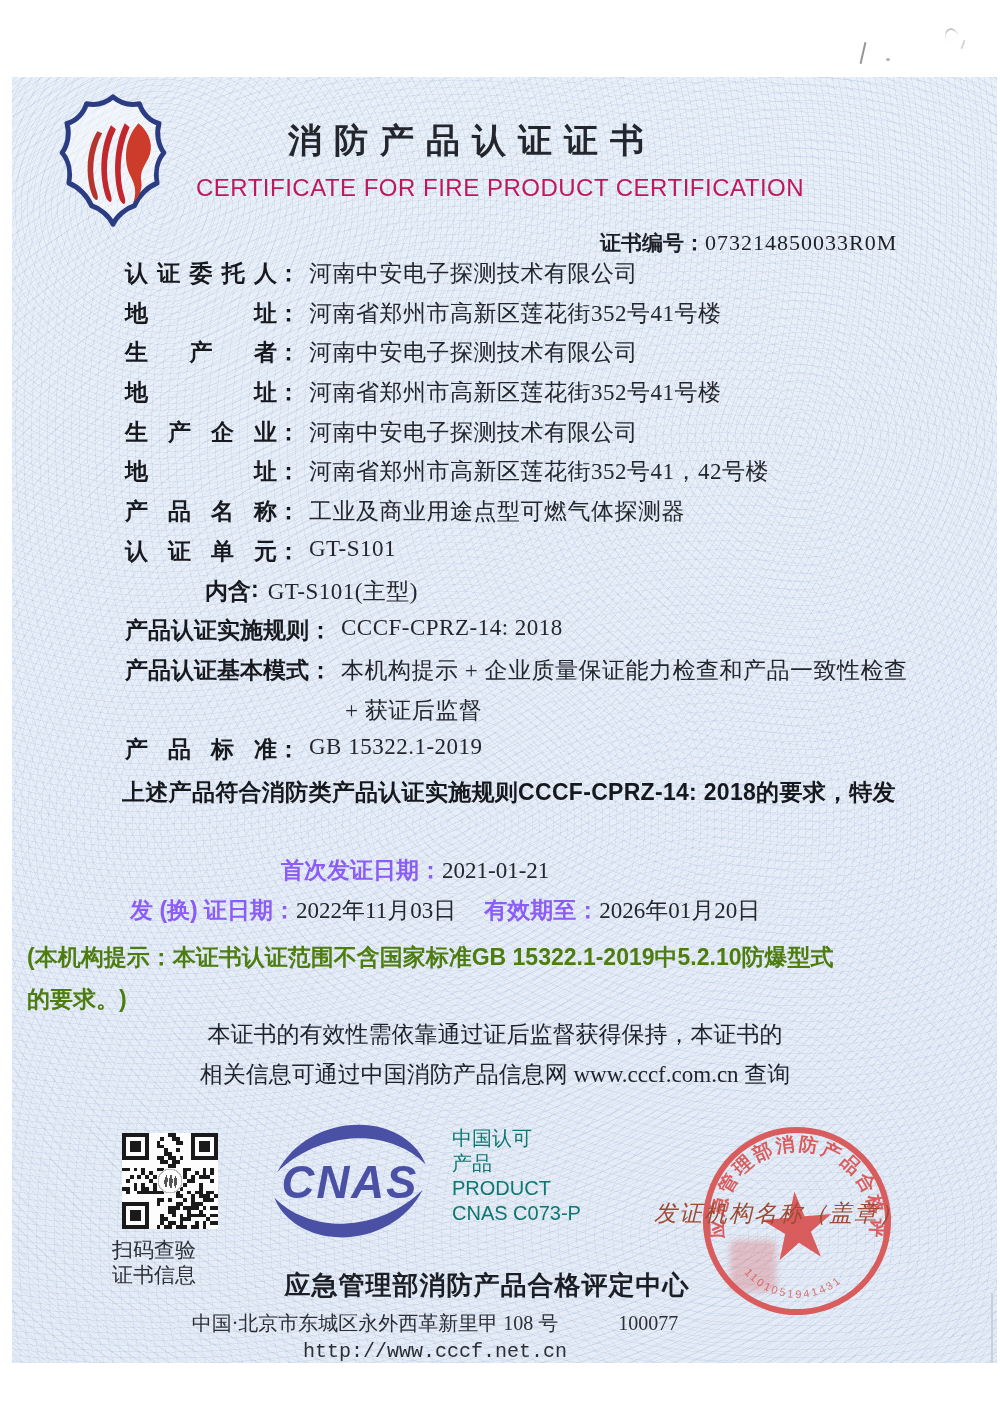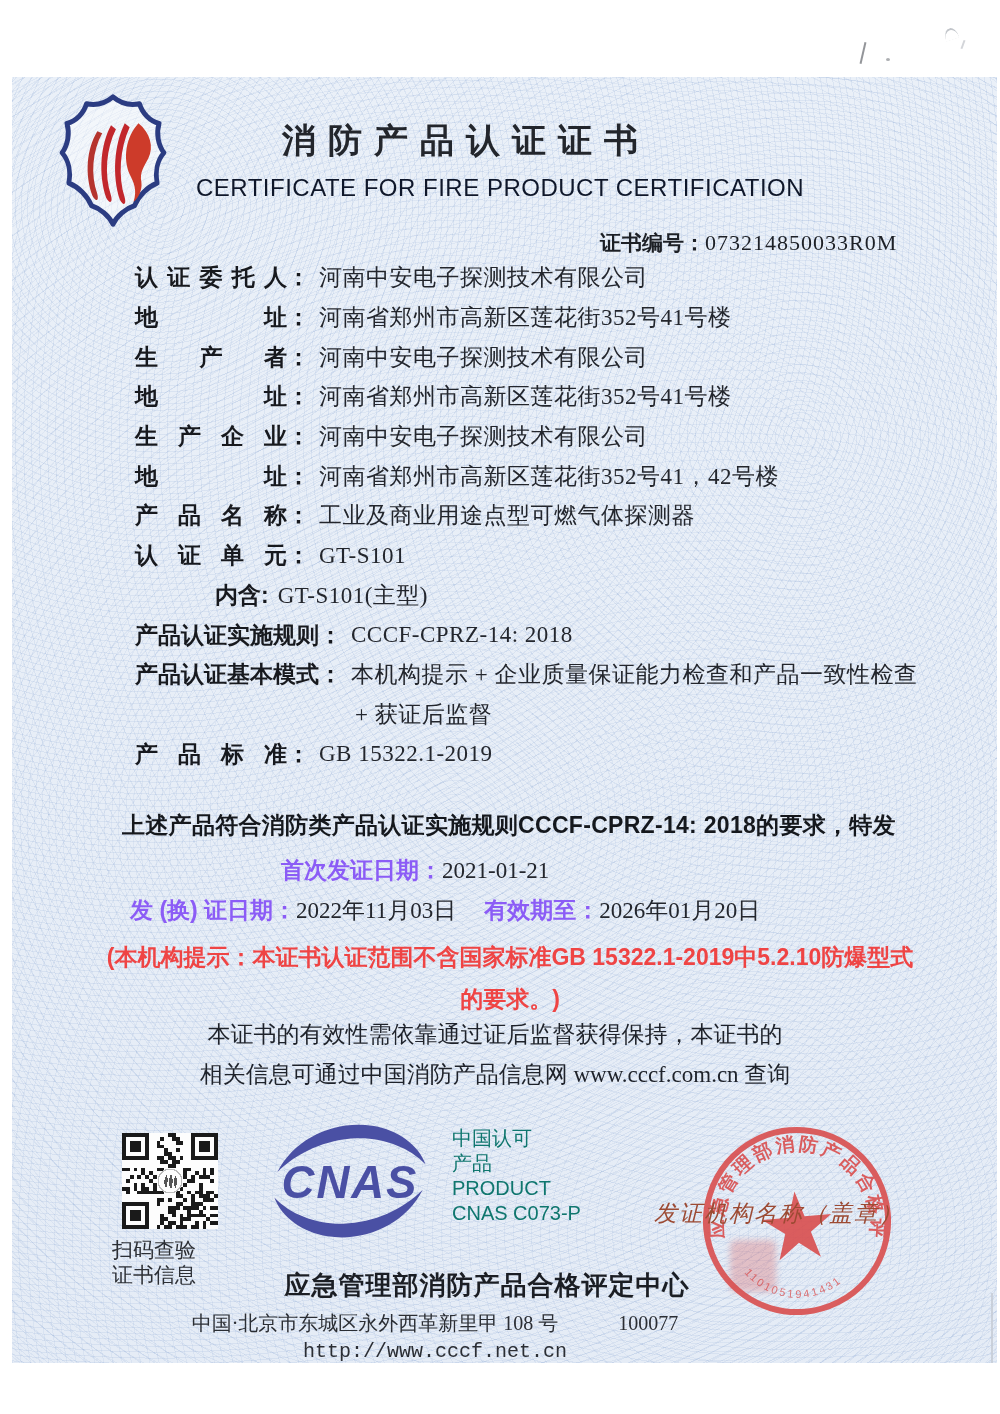--- a/index.html
+++ b/index.html
@@ -10,45 +10,45 @@
     background-color:#e9eff8;
     background-image:
       repeating-radial-gradient(circle at 15% 10%, rgba(110,145,200,.13) 0 1px, rgba(0,0,0,0) 1px 6px),
       repeating-radial-gradient(circle at 80% 28%, rgba(110,145,200,.12) 0 1px, rgba(0,0,0,0) 1px 8px),
       repeating-radial-gradient(circle at 45% 58%, rgba(110,145,200,.10) 0 1px, rgba(0,0,0,0) 1px 7px),
       repeating-radial-gradient(circle at 72% 90%, rgba(110,145,200,.10) 0 1px, rgba(0,0,0,0) 1px 9px),
       linear-gradient(#eaf0f8,#e5ecf6);
   }
   .abs{position:absolute;}
   
-  .title-cn{left:8px;width:916px;top:118px;text-align:center;font-size:34px;font-weight:bold;
+  .title-cn{left:14px;width:916px;top:118px;text-align:center;font-size:34px;font-weight:bold;
     letter-spacing:12px;color:#23262c;}
-  .title-en{left:0;width:1000px;top:174px;text-align:center;font-size:24px;color:#0f172a;
+  .title-en{left:0;width:1000px;top:174px;text-align:center;font-size:24px;color:#be185d;
     letter-spacing:.5px;}
   .certno{left:600px;top:229px;font-size:21px;color:#1d2026;font-weight:600;}
   .certno .num{font-family:"Liberation Serif",serif;font-weight:normal;font-size:22px;letter-spacing:1px;}
   
   .rows{left:125px;top:258px;width:840px;}
-  .row{height:39.7px;display:flex;align-items:center;white-space:nowrap;margin-left:10px;}
+  .row{height:39.7px;display:flex;white-space:nowrap;}
   .lbl{font-weight:bold;font-size:23px;color:#17191e;}
   .w5{display:inline-block;width:152px;text-align:justify;text-align-last:justify;}
   .colon{font-weight:bold;font-size:23px;color:#17191e;margin-right:9px;}
   .val{font-family:"Liberation Serif",serif;font-size:23px;color:#23262d;letter-spacing:.5px;}
   .indent1{padding-left:80px;}
   .indent2{padding-left:220px;}
   
-  .statement{left:122px;top:806px;width:790px;font-size:23px;font-weight:bold;color:#15181d;
+  .statement{left:122px;top:773px;width:790px;font-size:23px;font-weight:bold;color:#15181d;
     line-height:38.5px;letter-spacing:.3px;}
   .dateline1{left:281px;top:855px;font-size:23px;}
   .dateline2{left:130px;top:895px;font-size:23px;}
   .blab{font-weight:bold;color:#8b5cf6;}
   .dval{font-family:"Liberation Serif",serif;color:#23262d;}
   .gap28{display:inline-block;width:28px;}
-  .note{left:50px;top:936px;width:920px;text-align:center;font-size:23px;font-weight:bold;
-    color:#ef4444;line-height:42px;}
+  .note{left:27px;top:936px;width:920px;font-size:23px;font-weight:bold;
+    color:#4d7c0f;line-height:42px;}
   .validity{left:10px;top:1015px;width:970px;text-align:center;
     font-family:"Liberation Serif",serif;font-size:23px;color:#1e222a;line-height:40px;}
   
   .qrbox{left:122px;top:1133px;width:96px;height:98px;}
   .qrcap{left:112px;top:1238px;width:120px;font-family:"Liberation Serif",serif;
     font-size:21px;color:#2c2f35;line-height:25px;}
   .cnas-logo{left:266px;top:1118px;}
   .cnas-text{left:452px;top:1126px;font-size:20px;color:#0f766e;line-height:25px;}
   .cnas-text .cjk{font-family:"Liberation Serif",serif;}
   .issuer-label{left:654px;top:1198px;font-family:"Liberation Serif",serif;font-style:italic;

